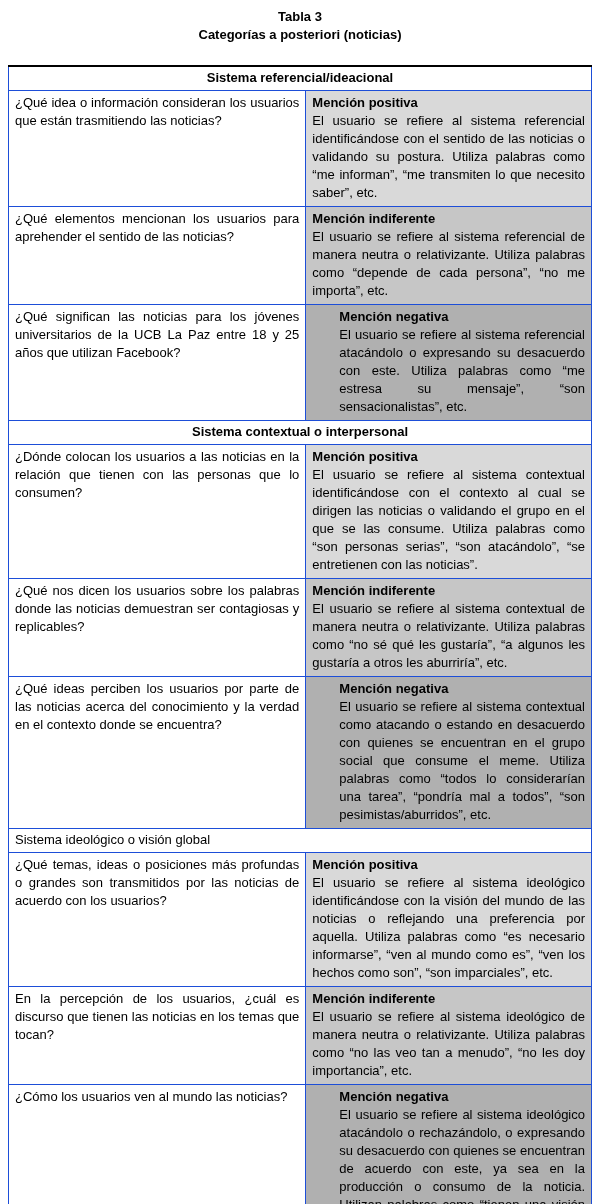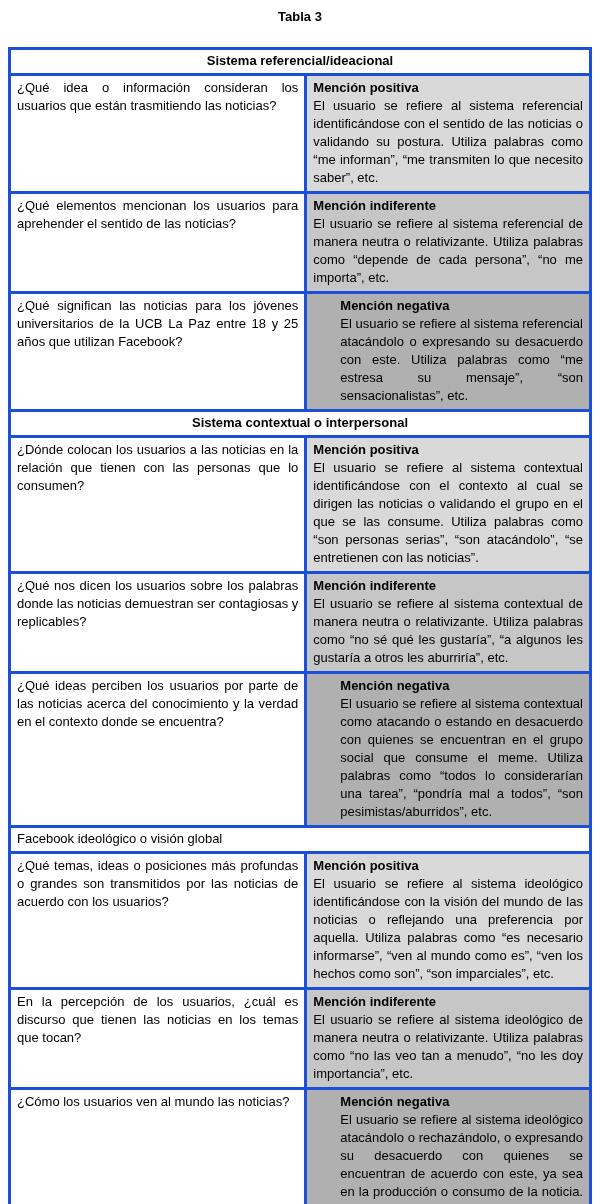--- a/index.html
+++ b/index.html
@@ -25,21 +25,21 @@
   table.categories {
     width: 584px;
     border-collapse: collapse;
     table-layout: fixed;
     border: 1px solid #000;
     border-top: 2px solid #000;
   }
   col.q-col { width: 51%; }
   col.a-col { width: 49%; }
   td {
-    border: 3px solid #1d4ed8;
+    border: 1px solid #1d4ed8;
     vertical-align: top;
     padding: 3px 6px 4px 6px;
     line-height: 18px;
     text-align: justify;
   }
   tr.section-header td {
     text-align: center;
     font-weight: bold;
     padding-top: 2px;
     padding-bottom: 3px;
@@ -53,20 +53,21 @@
   .tone-indifferent { background: var(--indifferent_bg, #c6c6c6); }
   .tone-negative    { background: var(--negative_bg, #b0b0b0); padding-left: 33px; }
 </style>
 </head>
 <body>
 
 <div class="page">
 
   <div class="title-block">
     <div>Tabla 3</div>
+    <div class="subtitle">Categorías a posteriori (noticias)</div>
   </div>
 
   <table class="categories">
     <colgroup>
         <col class="q-col">
         <col class="a-col">
       </colgroup>
 
     <tbody>
         <tr class="section-header">
@@ -113,21 +114,21 @@
     </tr>
     <tr>
       <td class="q">¿Qué ideas perciben los usuarios por parte de las noticias acerca del conocimiento y la verdad en el contexto donde se encuentra?</td>
       <td class="a tone-negative">
         <div class="mention-title">Mención negativa</div>
         <div class="mention-body">El usuario se refiere al sistema contextual como atacando o estando en desacuerdo con quienes se encuentran en el grupo social que consume el meme. Utiliza palabras como “todos lo considerarían una tarea”, “pondría mal a todos”, “son pesimistas/aburridos”, etc.</div>
       </td>
     </tr>
 
     <tr class="section-header plain">
-      <td colspan="2">Facebook ideológico o visión global</td>
+      <td colspan="2">Sistema ideológico o visión global</td>
     </tr>
     <tr>
       <td class="q">¿Qué temas, ideas o posiciones más profundas o grandes son transmitidos por las noticias de acuerdo con los usuarios?</td>
       <td class="a tone-positive">
         <div class="mention-title">Mención positiva</div>
         <div class="mention-body">El usuario se refiere al sistema ideológico identificándose con la visión del mundo de las noticias o reflejando una preferencia por aquella. Utiliza palabras como “es necesario informarse”, “ven al mundo como es”, “ven los hechos como son”, “son imparciales”, etc.</div>
       </td>
     </tr>
     <tr>
       <td class="q">En la percepción de los usuarios, ¿cuál es discurso que tienen las noticias en los temas que tocan?</td>

